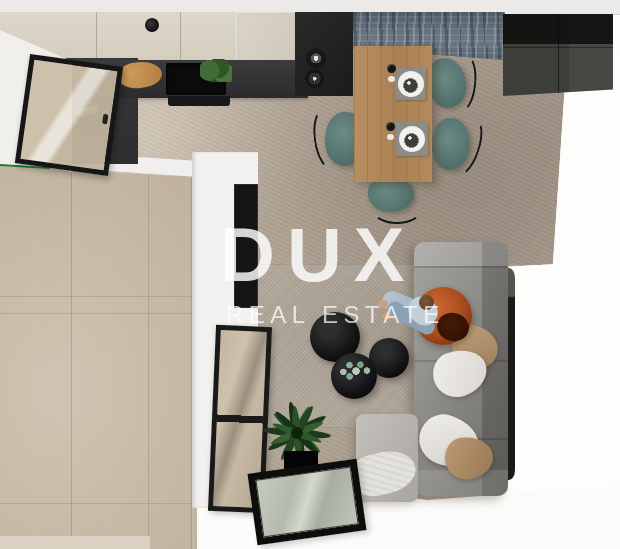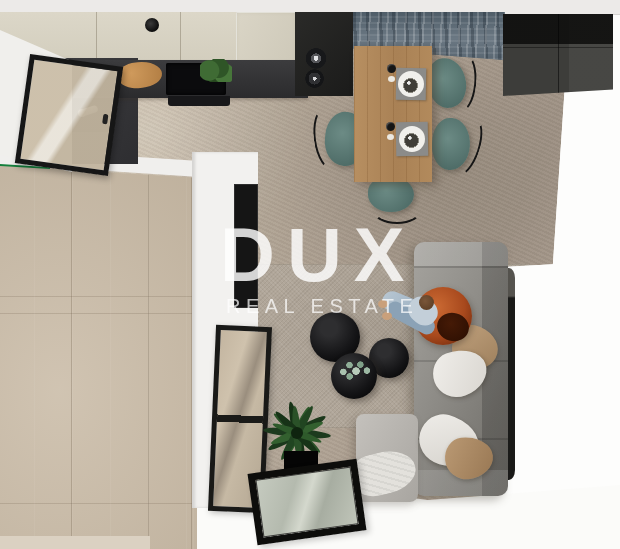--- a/index.html
+++ b/index.html
@@ -199,21 +199,21 @@
   #palm{left:235px;top:383px;width:120px;height:100px;}
   #black-box{left:284px;top:451px;width:34px;height:41px;background:#050505;}
   #glass-panel{left:252px;top:466px;width:110px;height:72px;transform:rotate(-8deg);
     border:7px solid #0d0d0b;box-sizing:border-box;
     background:linear-gradient(115deg,#c6cbc0 0%,#b4baae 35%,#d4d8cd 50%,#a7ada1 65%,#c1c6ba 100%);
     box-shadow:inset 0 0 0 1px #3a3a38, 3px 3px 6px rgba(0,0,0,0.2);}
 
   
   #watermark{left:220px;top:215px;color:rgba(255,255,255,0.82);}
   #wm-title{font-size:76px;font-weight:600;letter-spacing:12px;line-height:1.05;}
-  #wm-sub{font-size:20px;font-weight:400;letter-spacing:5.5px;color:rgba(255,255,255,0.72);margin-top:0;margin-left:6px;}
+  #wm-sub{font-size:24px;font-weight:400;letter-spacing:5.5px;color:rgba(255,255,255,0.72);margin-top:6px;margin-left:6px;}
 </style>
 </head>
 <body>
 
 <div id="stage">
 
   <div class="abs" id="floor"></div>
   <div class="abs" id="rug"></div>
   <div class="abs" id="tiles"></div>
   <div class="abs" id="tiles-edge"></div>

